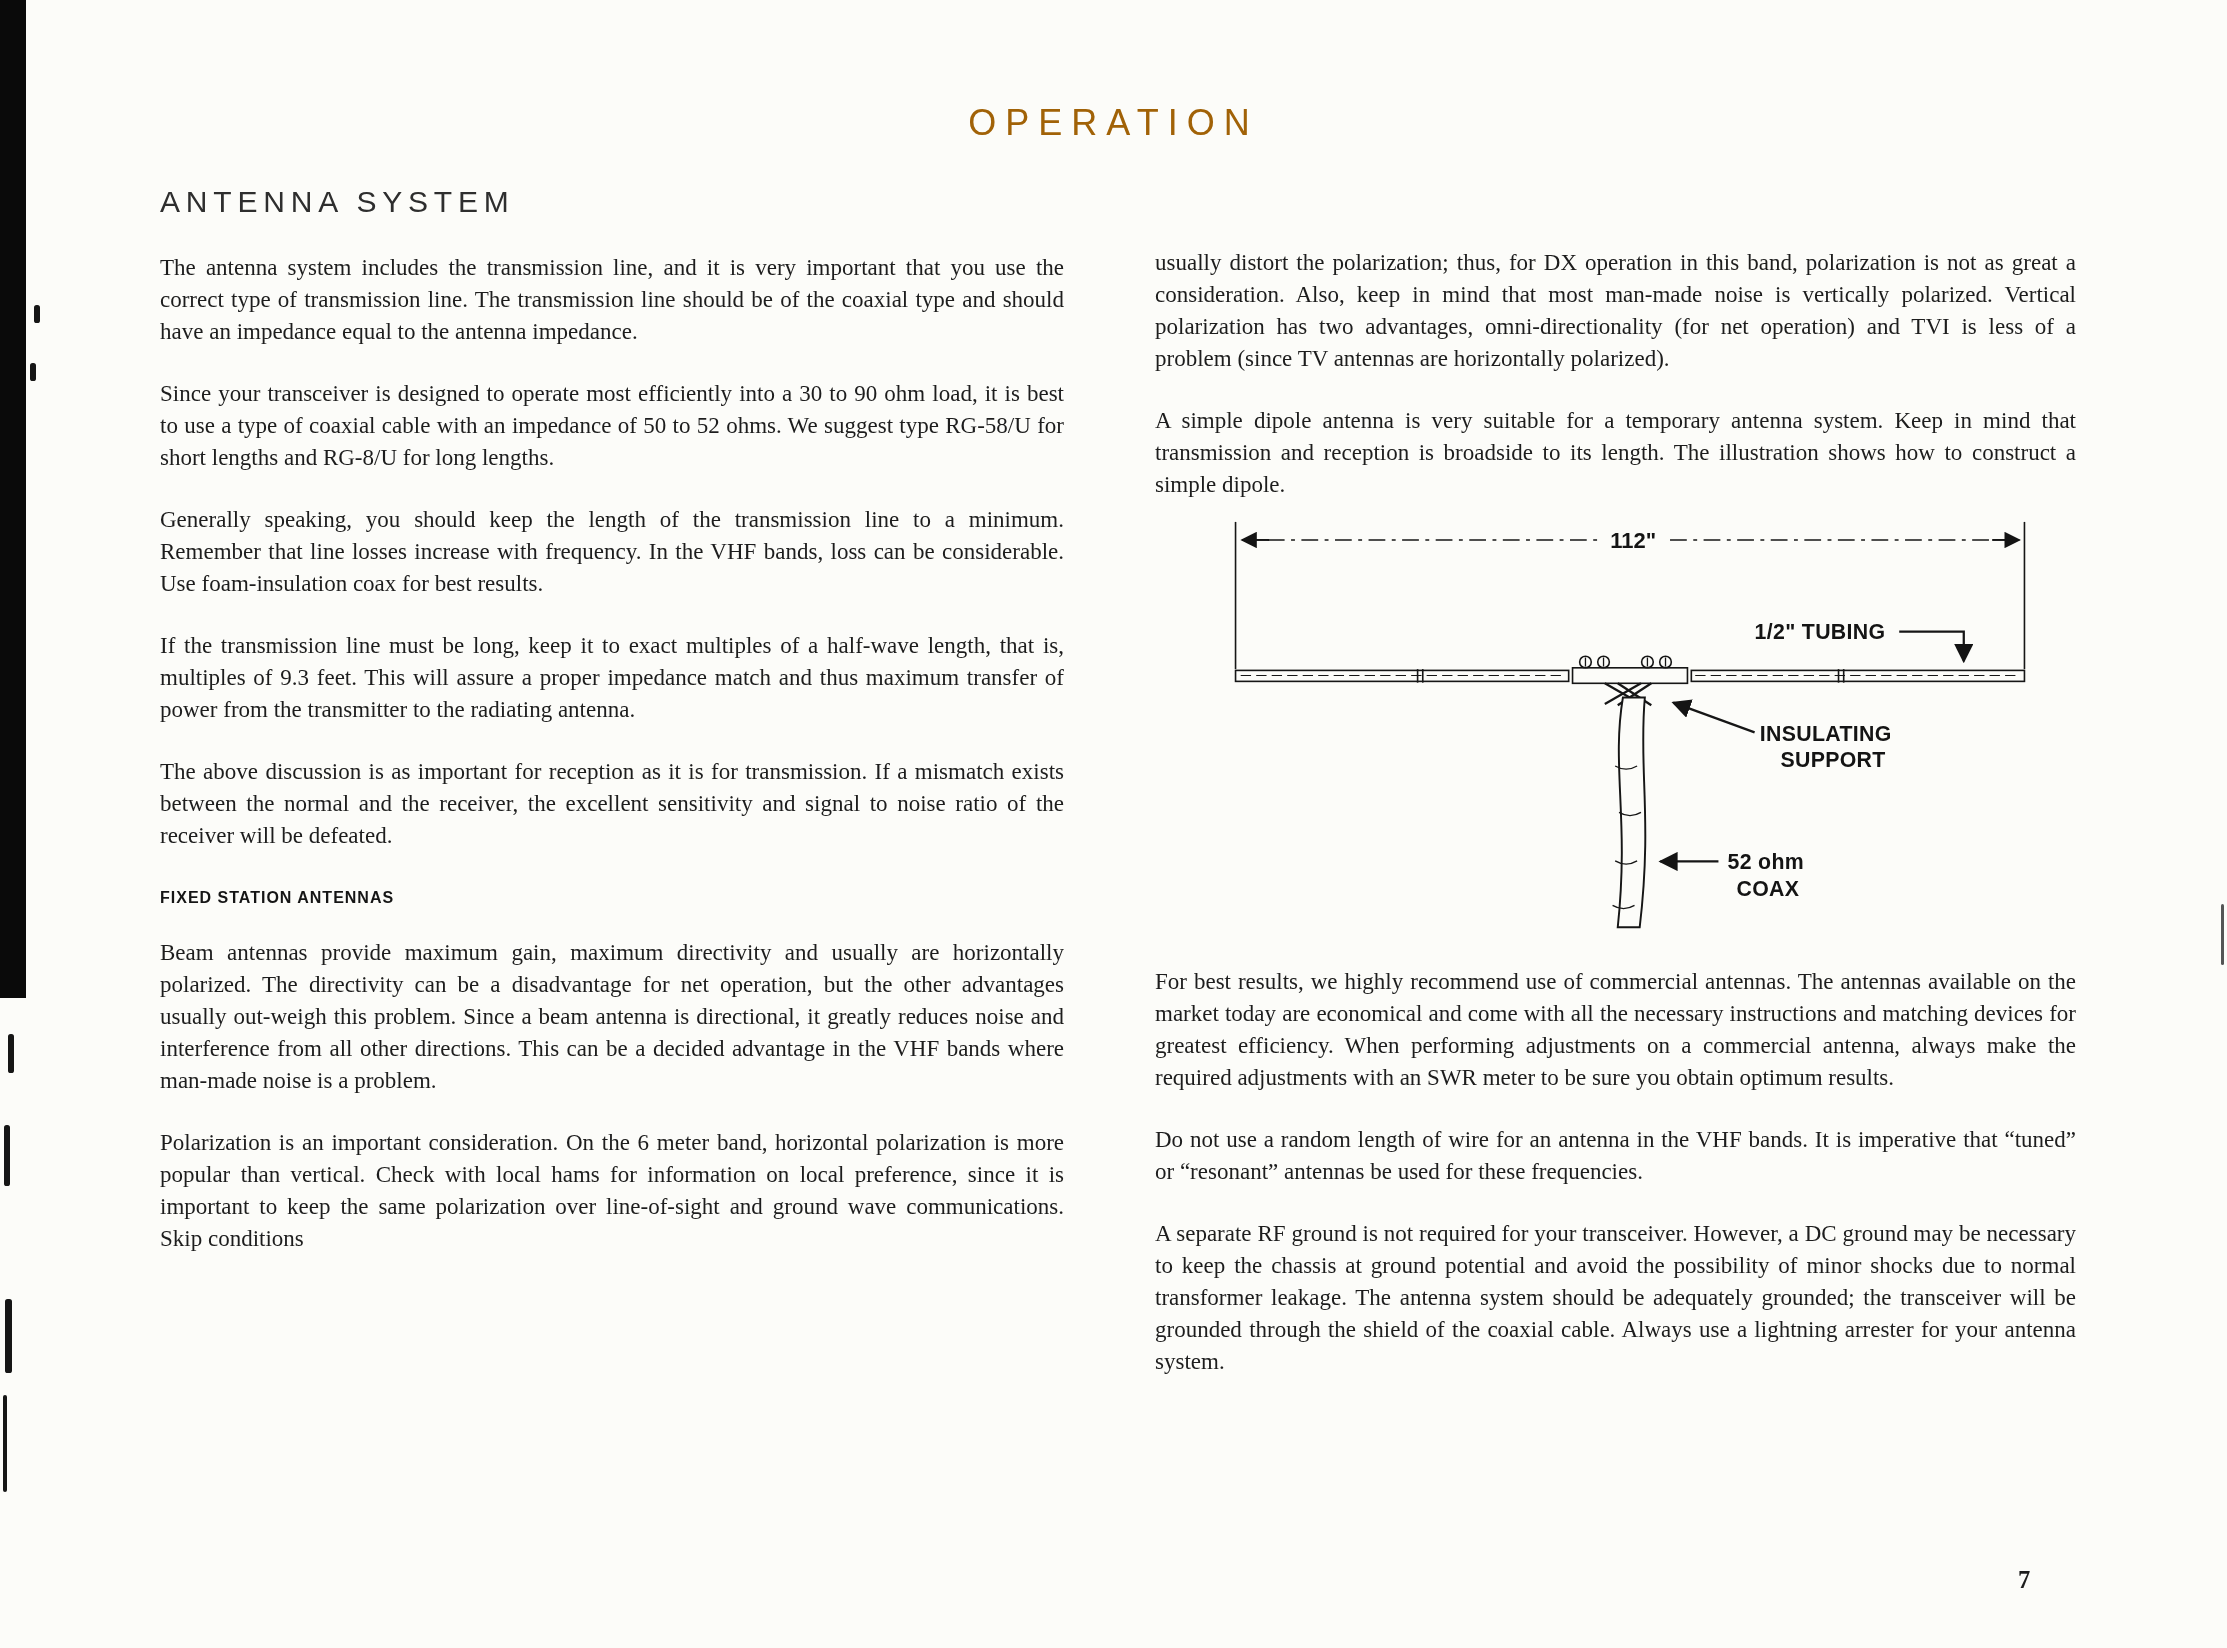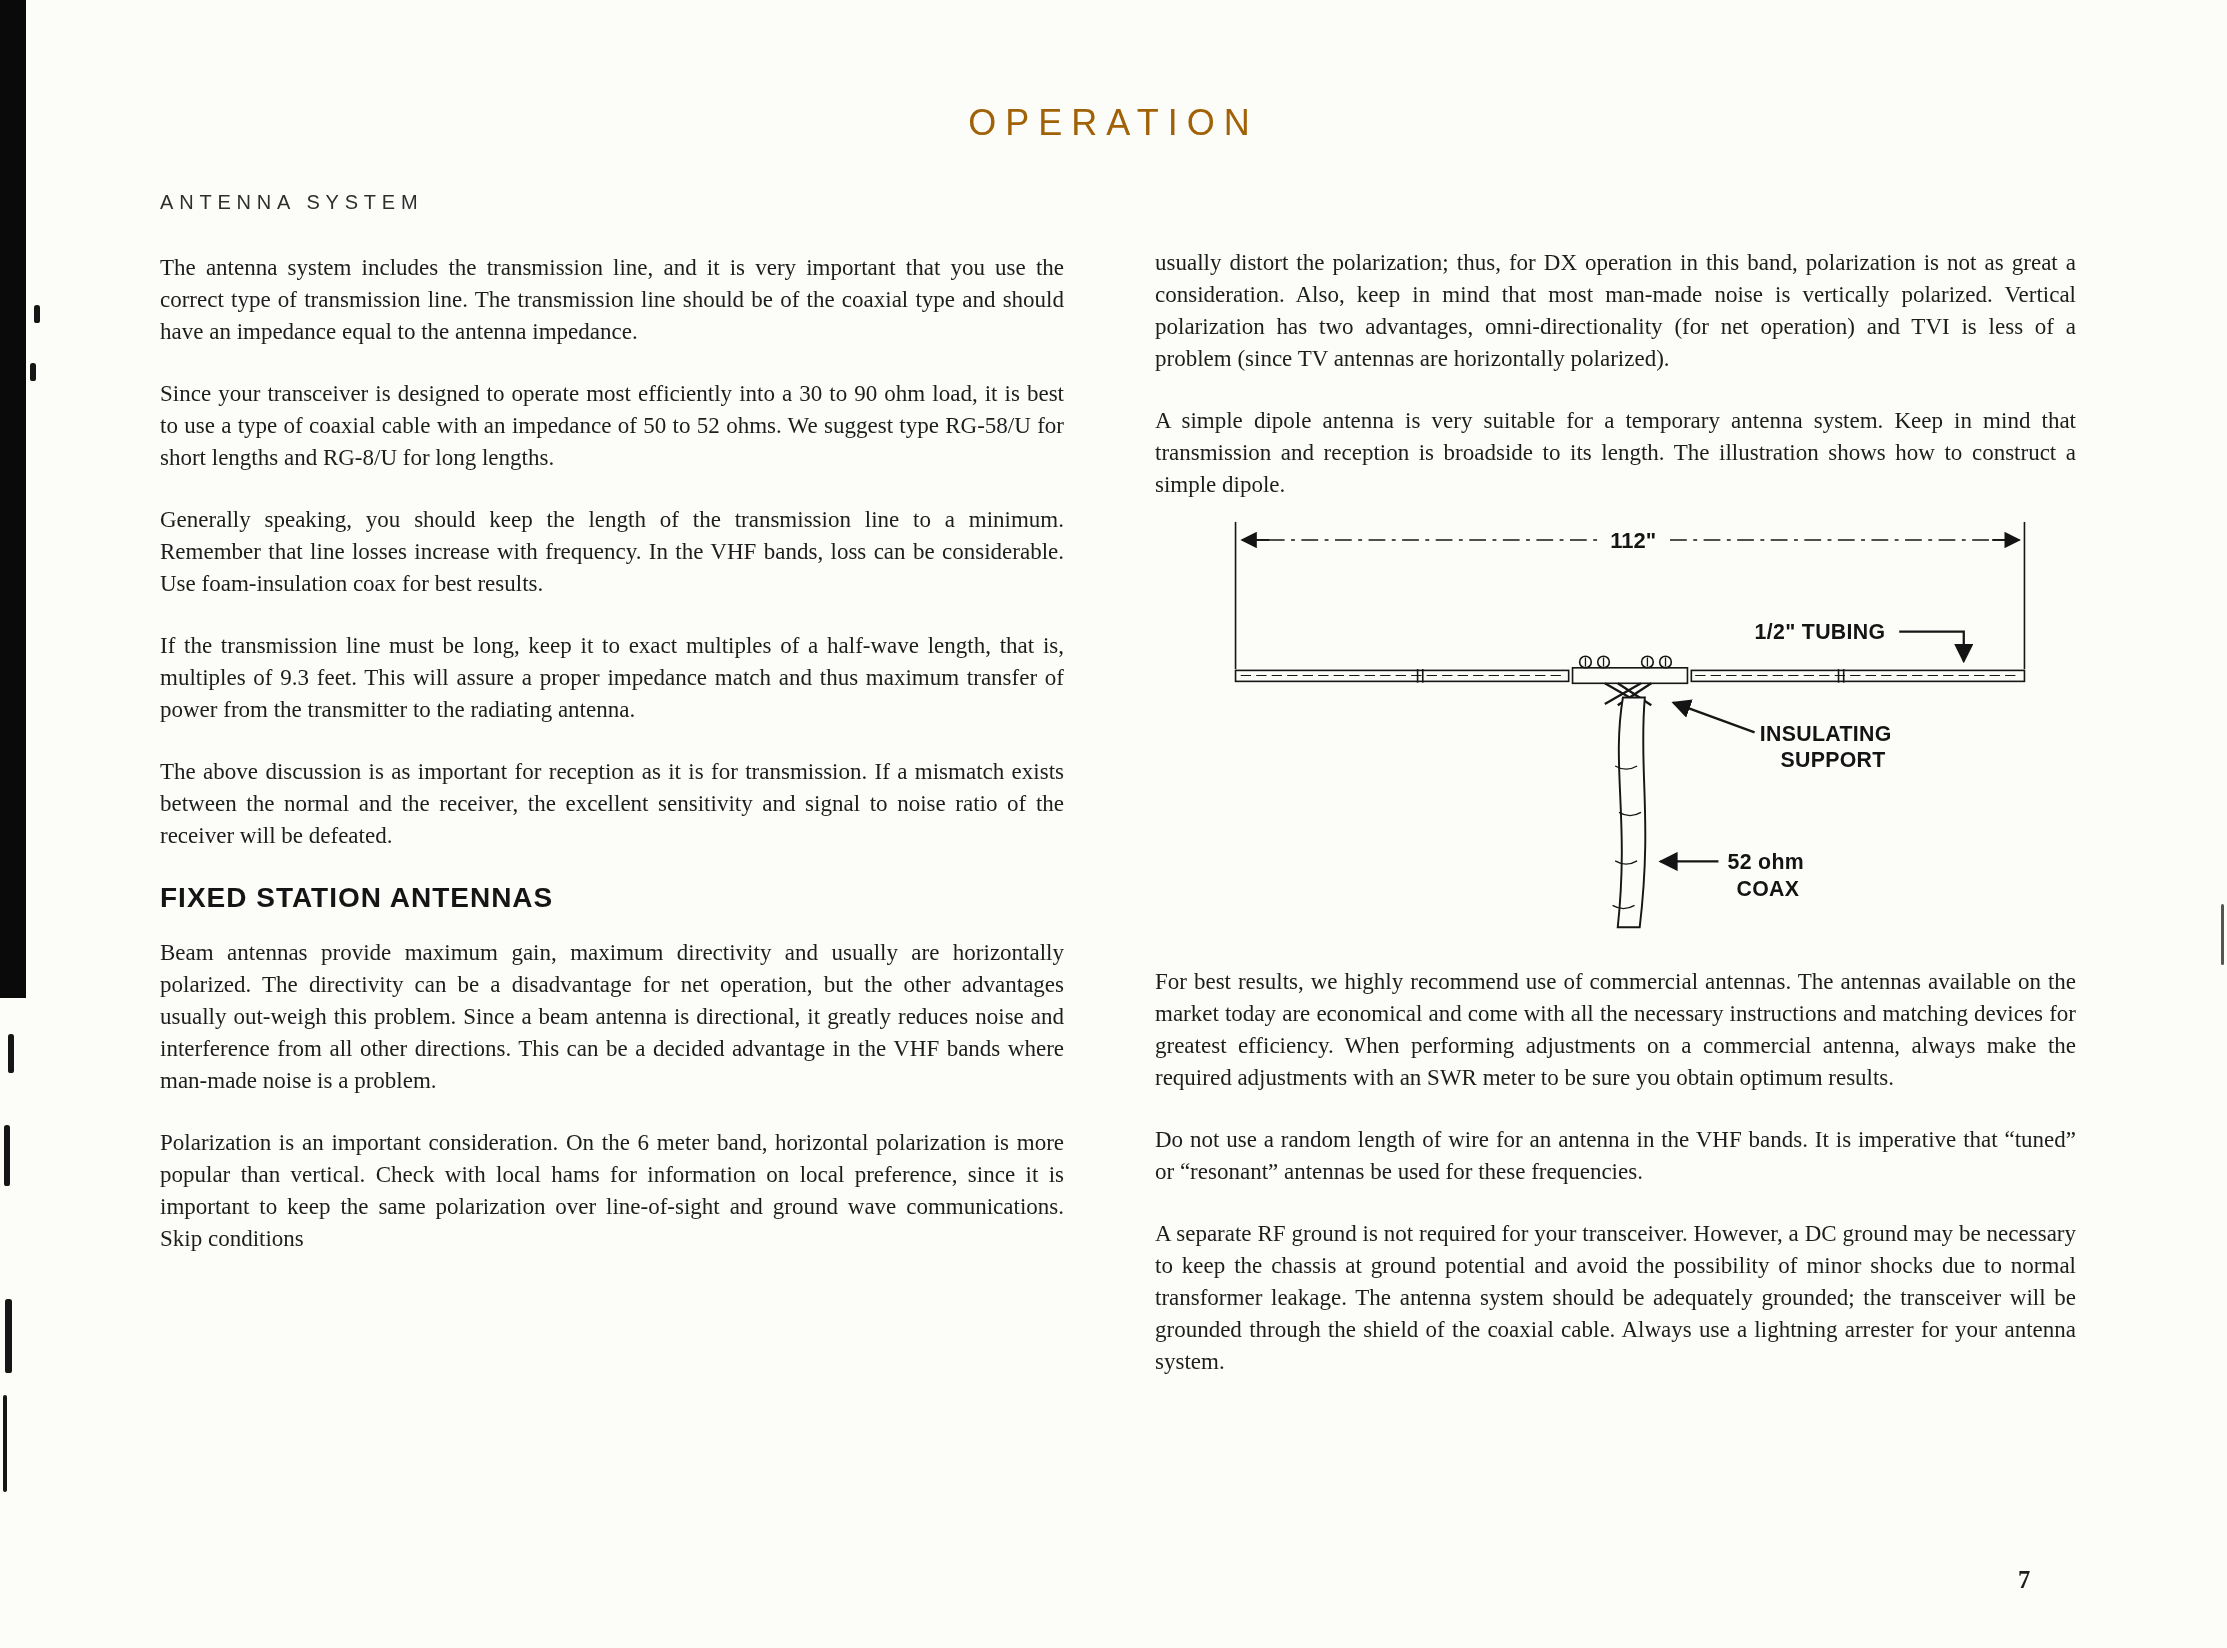--- a/index.html
+++ b/index.html
@@ -36,32 +36,32 @@
     text-align: justify;
     font-size: 23px;
     line-height: 32px;
   }
   .col-left  { left: 160px;  top: 186px; width: 904px; }
   .col-right { left: 1155px; top: 247px; width: 921px; }
 
   h2.section {
     font-family: "Liberation Sans", sans-serif;
     font-weight: 400;
-    font-size: 20px;
+    font-size: 30px;
     letter-spacing: 5.8px;
     color: #2e2e2e;
     margin: 0 0 34px 0;
     text-align: left;
   }
   p.body { margin: 0 0 30px 0; font-family: Liberation Serif, serif; }
   p.tight { margin-bottom: 6px; }
   h3.subsection {
     font-family: "Liberation Sans", sans-serif;
     font-weight: 700;
-    font-size: 28px;
+    font-size: 16px;
     letter-spacing: 1px;
     color: #151515;
     margin: 27px 0 23px 0;
     text-align: left;
   }
 
   .diagram-wrap { margin: 7.8px 0 18px 65px; width: 820px; height: 439px; }
   svg text {
     font-family: "Liberation Sans", sans-serif;
     font-weight: 700;

